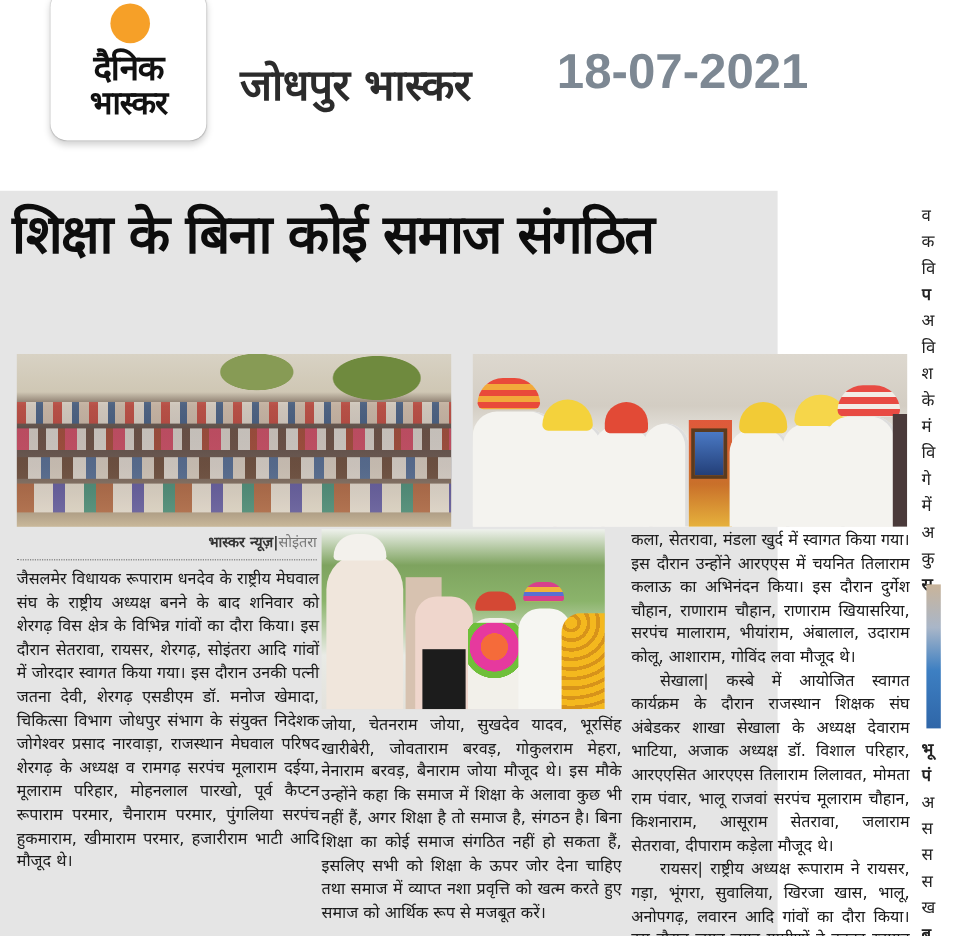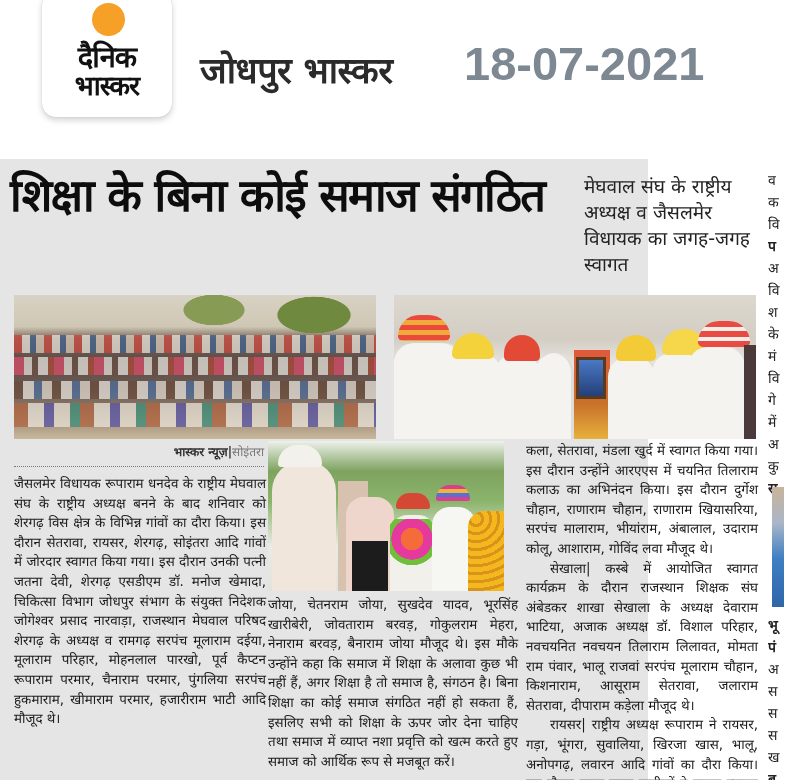--- a/index.html
+++ b/index.html
@@ -14,21 +14,21 @@
       box-shadow: 0 3px 6px rgba(0,0,0,0.18), 0 0 1px rgba(0,0,0,0.2);
     }
     .logo-sun { position: absolute; left: 50px; top: 11px; width: 33px; height: 33px; border-radius: 50%; background: #f6a028; }
     .logo-line1, .logo-line2 {
       position: absolute; left: 0; width: 130px; text-align: center;
       font-family: "DejaVu Sans", sans-serif; font-weight: bold; color: #111; letter-spacing: -1px;
     }
     .logo-line1 { top: 44px; font-size: 29px; }
     .logo-line2 { top: 74px; font-size: 27px; }
     .edition-title { position: absolute; left: 200px; top: 45px; font-size: 36px; font-weight: bold; color: #2b2b2b; letter-spacing: -0.5px; }
-    .edition-date { position: absolute; left: 464px; top: 36px; font-size: 47px; font-weight: bold; color: #7d8893; font-family: "Liberation Sans", sans-serif; }
+    .edition-date { position: absolute; left: 464px; top: 36px; font-size: 41px; font-weight: bold; color: #7d8893; font-family: "Liberation Sans", sans-serif; }
 
     
     .clip { position: absolute; left: 0; top: 159px; width: 648px; height: 635px; background: #e5e5e5; }
     .headline {
       position: absolute; left: 10px; top: 10px; width: 560px;
       font-size: 45px; font-weight: bold; line-height: 54px; color: #0d0d0d; letter-spacing: -1.5px;
     }
     .subhead {
       position: absolute; left: 584px; top: 14px; width: 175px;
       font-size: 19px; line-height: 26px; color: #222;
@@ -95,21 +95,20 @@
   <div class="edition-title">जोधपुर भास्कर</div>
   <div class="edition-date">18-07-2021</div>
 </div>
 
 <div class="clip">
 
   <div class="headline">
     <div>शिक्षा के बिना कोई समाज संगठित</div>
   </div>
 
-  <div class="subhead">मेघवाल संघ के राष्ट्रीय अध्यक्ष व जैसलमेर विधायक का जगह-जगह स्वागत</div>
 
   <div class="edge-col" style="top:10px;">
     <span>व</span>
     <span>क</span>
     <span>वि</span>
     <span class="b">प</span>
     <span>अ</span>
     <span>वि</span>
     <span>श</span>
     <span>के</span>
@@ -182,17 +181,17 @@
   <div class="col col-1">
     <p>जैसलमेर विधायक रूपाराम धनदेव के राष्ट्रीय मेघवाल संघ के राष्ट्रीय अध्यक्ष बनने के बाद शनिवार को शेरगढ़ विस क्षेत्र के विभिन्न गांवों का दौरा किया। इस दौरान सेतरावा, रायसर, शेरगढ़, सोइंतरा आदि गांवों में जोरदार स्वागत किया गया। इस दौरान उनकी पत्नी जतना देवी, शेरगढ़ एसडीएम डॉ. मनोज खेमादा, चिकित्सा विभाग जोधपुर संभाग के संयुक्त निदेशक जोगेश्वर प्रसाद नारवाड़ा, राजस्थान मेघवाल परिषद शेरगढ़ के अध्यक्ष व रामगढ़ सरपंच मूलाराम दईया, मूलाराम परिहार, मोहनलाल पारखो, पूर्व कैप्टन रूपाराम परमार, चैनाराम परमार, पुंगलिया सरपंच हुकमाराम, खीमाराम परमार, हजारीराम भाटी आदि मौजूद थे।</p>
   </div>
 
   <div class="col col-2">
     <p>जोया, चेतनराम जोया, सुखदेव यादव, भूरसिंह खारीबेरी, जोवताराम बरवड़, गोकुलराम मेहरा, नेनाराम बरवड़, बैनाराम जोया मौजूद थे। इस मौके उन्होंने कहा कि समाज में शिक्षा के अलावा कुछ भी नहीं हैं, अगर शिक्षा है तो समाज है, संगठन है। बिना शिक्षा का कोई समाज संगठित नहीं हो सकता हैं, इसलिए सभी को शिक्षा के ऊपर जोर देना चाहिए तथा समाज में व्याप्त नशा प्रवृत्ति को खत्म करते हुए समाज को आर्थिक रूप से मजबूत करें।</p>
   </div>
 
   <div class="col col-3">
     <p>कला, सेतरावा, मंडला खुर्द में स्वागत किया गया। इस दौरान उन्होंने आरएएस में चयनित तिलाराम कलाऊ का अभिनंदन किया। इस दौरान दुर्गेश चौहान, राणाराम चौहान, राणाराम खियासरिया, सरपंच मालाराम, भीयांराम, अंबालाल, उदाराम कोलू, आशाराम, गोविंद लवा मौजूद थे।</p>
-    <p class="indent"><span class="dateline">सेखाला|</span><span> कस्बे में आयोजित स्वागत कार्यक्रम के दौरान राजस्थान शिक्षक संघ अंबेडकर शाखा सेखाला के अध्यक्ष देवाराम भाटिया, अजाक अध्यक्ष डॉ. विशाल परिहार, नवचयनित नवचयन तिलाराम लिलावत, मोमता राम पंवार, भालू राजवां सरपंच मूलाराम चौहान, किशनाराम, आसूराम सेतरावा, जलाराम सेतरावा, दीपाराम कड़ेला मौजूद थे।</span></p>
+    <p class="indent"><span class="dateline">सेखाला|</span><span> कस्बे में आयोजित स्वागत कार्यक्रम के दौरान राजस्थान शिक्षक संघ अंबेडकर शाखा सेखाला के अध्यक्ष देवाराम भाटिया, अजाक अध्यक्ष डॉ. विशाल परिहार, आरएएसित आरएएस तिलाराम लिलावत, मोमता राम पंवार, भालू राजवां सरपंच मूलाराम चौहान, किशनाराम, आसूराम सेतरावा, जलाराम सेतरावा, दीपाराम कड़ेला मौजूद थे।</span></p>
     <p class="indent"><span class="dateline">रायसर|</span><span> राष्ट्रीय अध्यक्ष रूपाराम ने रायसर, गड़ा, भूंगरा, सुवालिया, खिरजा खास, भालू, अनोपगढ़, लवारन आदि गांवों का दौरा किया। इस दौरान जगह-जगह ग्रामीणों ने उनका स्वागत किया।</span></p>
   </div>
 
 </div>
 
 </body></html>

